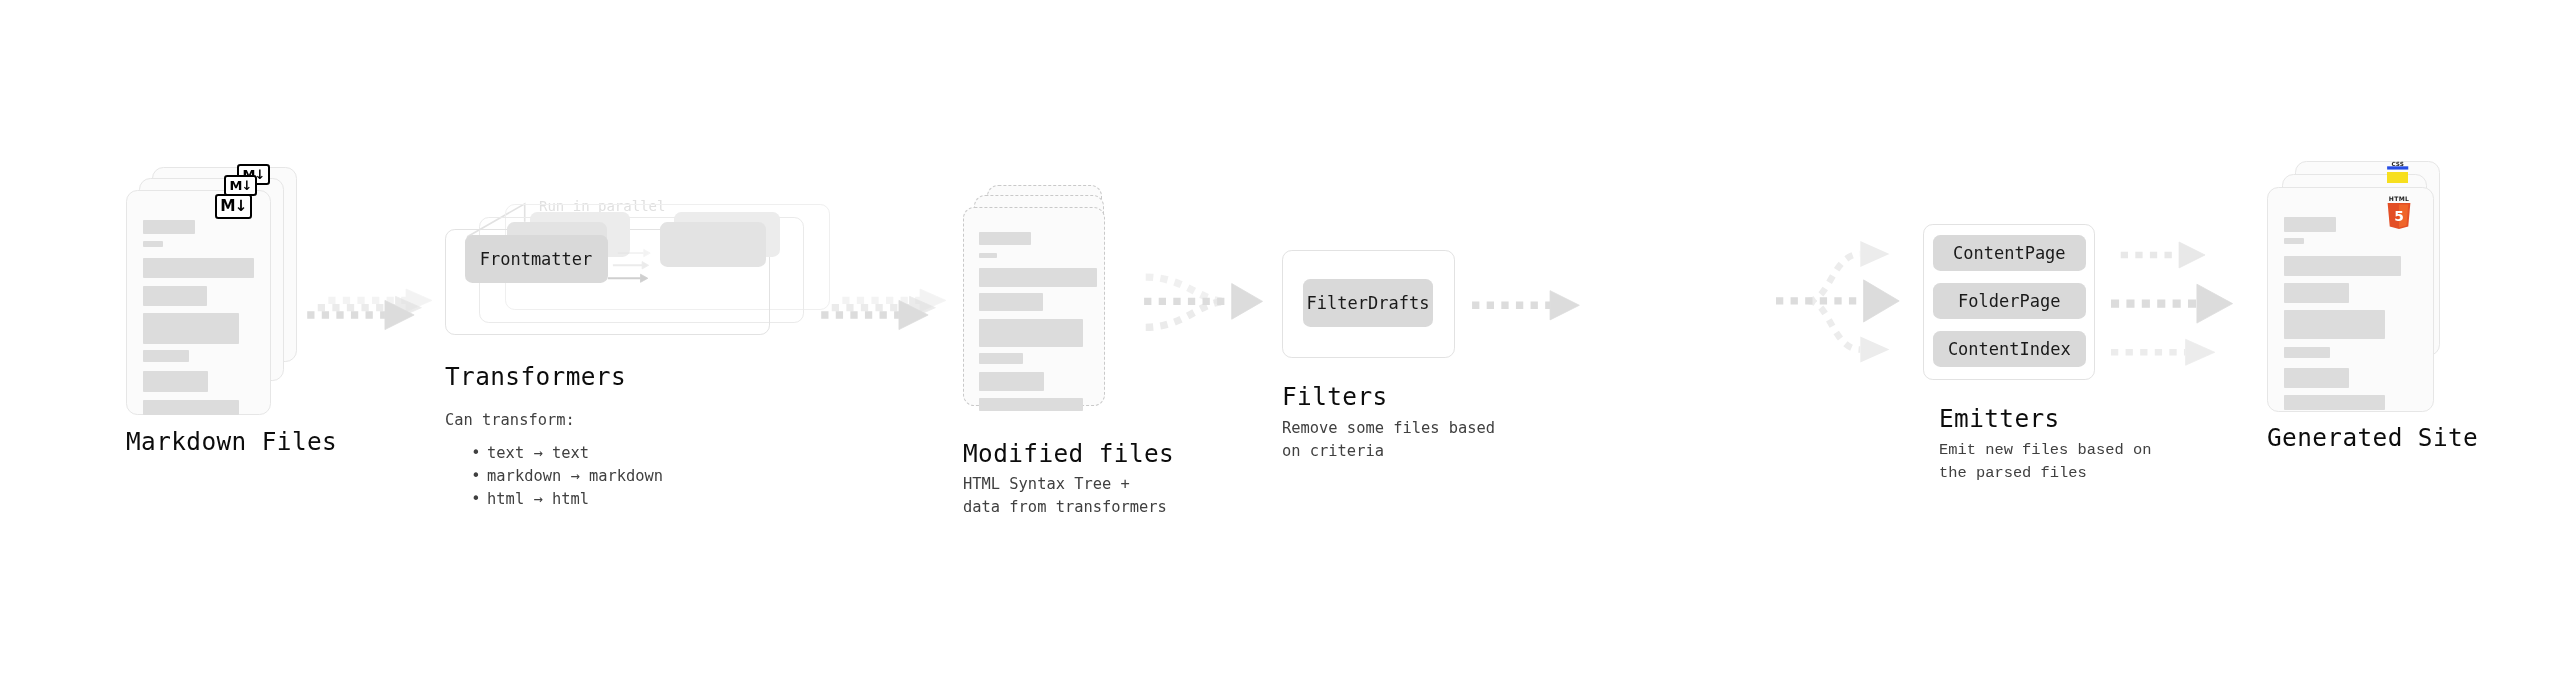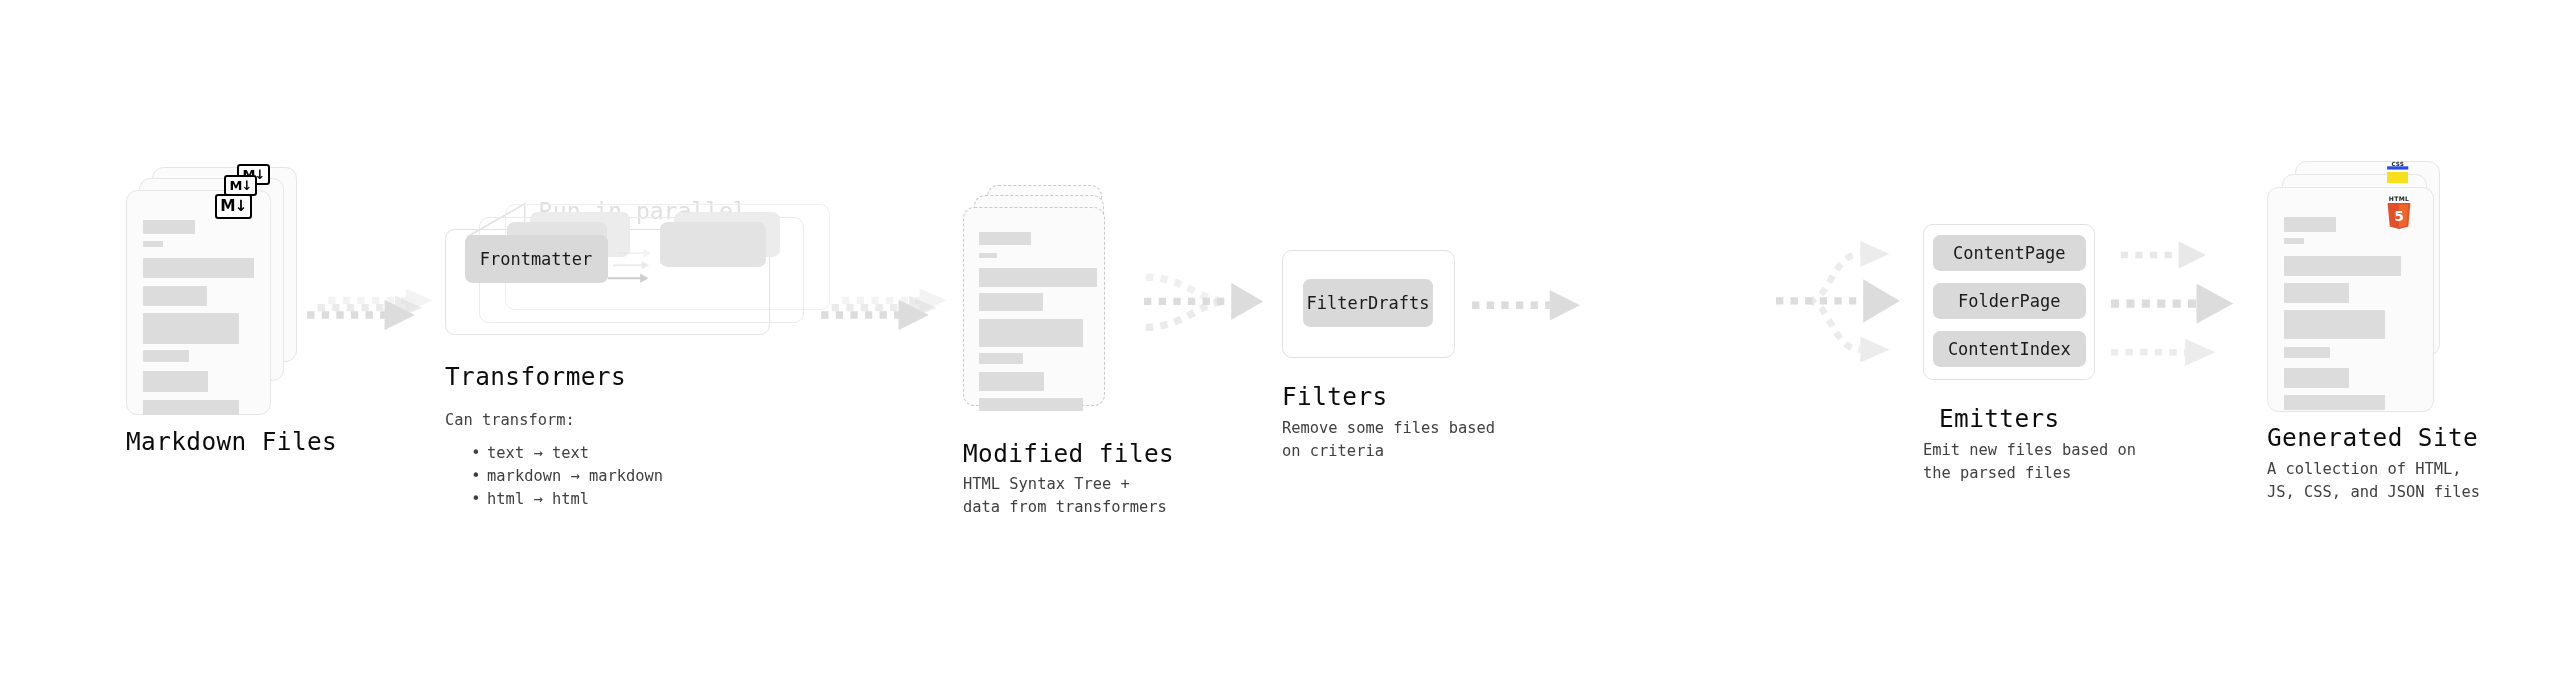--- a/index.html
+++ b/index.html
@@ -65,21 +65,21 @@
   .sub{
     position:absolute;
     font-size:15.4px;line-height:1.5;color:#404040;
     font-family:"DejaVu Sans Mono","Liberation Mono",monospace;
     white-space:pre-line;
   }
   .sub.bul{white-space:normal;}
   .sub ul{margin:10px;padding-left:16.3px;list-style:none;}
   .sub li:before{content:"\2022";margin-right:6.5px;}
   .parallel{
-    position:absolute;font-size:23px;color:#e0e0e0;white-space:nowrap;
+    position:absolute;font-size:14px;color:#e0e0e0;white-space:nowrap;
     font-family:"DejaVu Sans Mono","Liberation Mono",monospace;
   }
   svg{display:block;overflow:visible;}
 </style>
 </head>
 <body>
 
 <div id="stage">
 
   <div class="node" style="left:126px;top:167px;">
@@ -266,21 +266,21 @@
   </div>
 
   <div class="node" style="left:1923px;top:224px;">
     <div class="boxwrap" style="width:179px;height:163px;">
       <div class="obox" style="left:0px;top:0px;width:172px;height:156px;"></div>
       <div class="chip" style="left:9.8px;top:11.4px;width:153px;height:36px;">ContentPage</div>
       <div class="chip" style="left:9.8px;top:59px;width:153px;height:36px;">FolderPage</div>
       <div class="chip" style="left:9.8px;top:107px;width:153px;height:36px;">ContentIndex</div>
     </div>
     <div class="title" style="left:16px;top:180px;">Emitters</div>
-    <div class="sub" style="left:0px;top:215px;width:268px;">Emit new files based on
+    <div class="sub" style="left:16px;top:215px;width:268px;font-family:Liberation Mono, monospace;">Emit new files based on
 the parsed files</div>
   </div>
 
   <div class="node" style="left:2111px;top:229px;">
     <svg width="154" height="146" viewBox="0 0 190 180" aria-hidden="true">
       <g stroke="#e8e8e8" fill="#e8e8e8">
         <line x1="12" y1="32" x2="84" y2="32" stroke-width="8" stroke-dasharray="9 9"></line>
         <polygon points="84,16 116,32 84,48"></polygon>
       </g>
       <g stroke="#dcdcdc" fill="#dcdcdc">
@@ -320,18 +320,16 @@
 
       <svg class="html5" style="left:118px;top:32.5px;" width="28" height="32.5" viewBox="0 0 34 40">
         <text x="17" y="8" font-size="7.5" font-family="DejaVu Sans, sans-serif" font-weight="700" fill="#1b1b1b" text-anchor="middle" letter-spacing="0.4">HTML</text>
         <path d="M3 11 h28 l-2.6 29 L17 43 5.6 40 Z" fill="#e34f26"></path>
         <path d="M17 13 v28.3 l9.2-2.5 2.2-25.8 Z" fill="#ef652a"></path>
         <text x="17" y="33" font-size="17" font-family="DejaVu Sans, sans-serif" font-weight="700" fill="#ffffff" text-anchor="middle">5</text>
       </svg>
     </div>
 
     <div class="title" style="left:0px;top:262px;">Generated Site</div>
-    <div class="sub" style="left:0px;top:297px;width:268px;">A collection of HTML,
-JS, CSS, and JSON files</div>
   </div>
 
 </div>
 
 
 </body></html>

